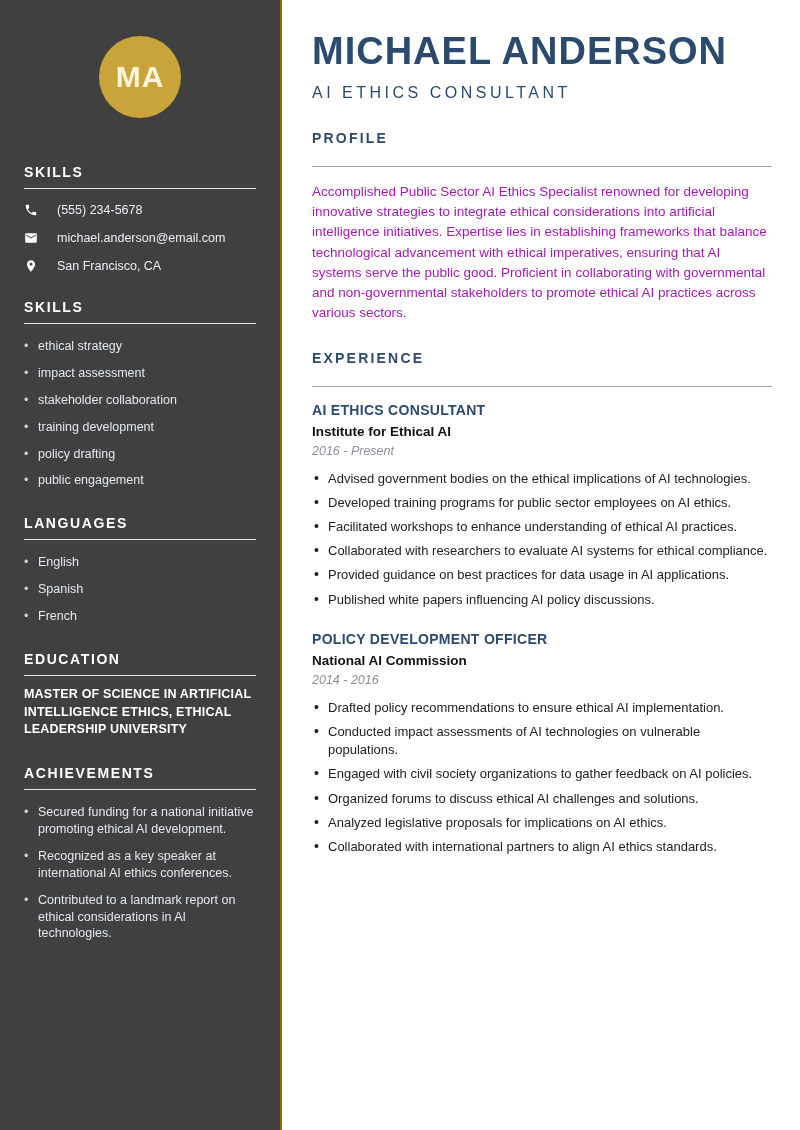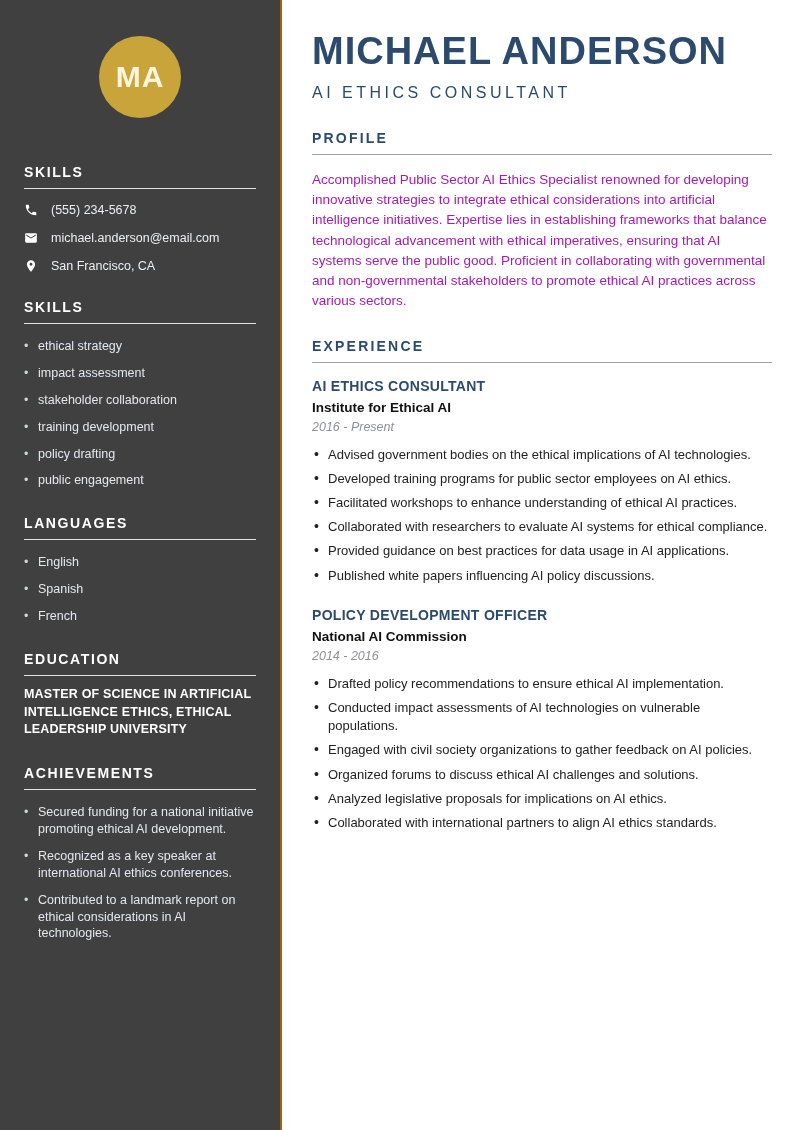--- a/index.html
+++ b/index.html
@@ -27,21 +27,21 @@
     font-size:30px; font-weight:bold; color:#fdf6dd; letter-spacing:1px;
   }
   .side-section { margin-bottom:26px; }
   .side-heading {
     font-size:14px; font-weight:bold; letter-spacing:1.6px;
     color:#ffffff;
     padding-bottom:8px; margin-bottom:14px;
     border-bottom:1px solid rgba(255,255,255,0.85);
   }
   .contact-row {
-    display:flex; align-items:center; gap:13px;
+    display:flex; align-items:center; gap:19px;
     font-size:12.5px; color:#eaeff5;
     margin-bottom:14px;
   }
   .contact-row .cicon { width:14px; height:14px; flex-shrink:0; display:inline-flex; }
   .contact-row svg { width:14px; height:14px; fill:#ffffff; }
   .side-list { list-style:none; }
   .side-list li {
     font-size:12.5px; color:#e2e8f0;
     margin-bottom:10px; line-height:1.35;
     padding-left:14px; position:relative;
@@ -67,21 +67,21 @@
     letter-spacing:1px; line-height:1.05;
     margin-bottom:12px;
   }
   .job-subtitle {
     font-size:16px; color:#2c4a6e; letter-spacing:3.5px;
     margin-bottom:28px;
   }
   .msection-heading {
     font-size:14px; font-weight:bold; color:#2c4a6e;
     letter-spacing:2.2px;
-    padding-bottom:8px; margin-bottom:15px;
+    padding-bottom:20px; margin-bottom:15px;
     border-bottom:1px solid #9aa2ad;
   }
   .profile-text {
     font-size:13.5px; color:#a21caf; line-height:1.5;
     margin-bottom:26px;
   }
   .job { margin-bottom:22px; }
   .job-title {
     font-size:14px; font-weight:bold; color:#2c4a6e;
     letter-spacing:0.3px; margin-bottom:6px;

